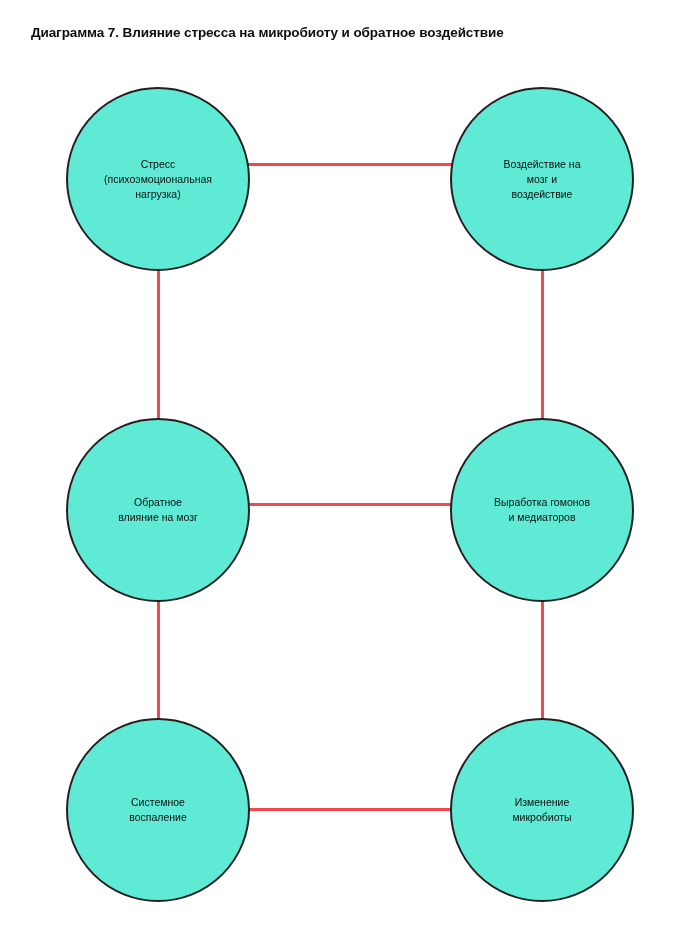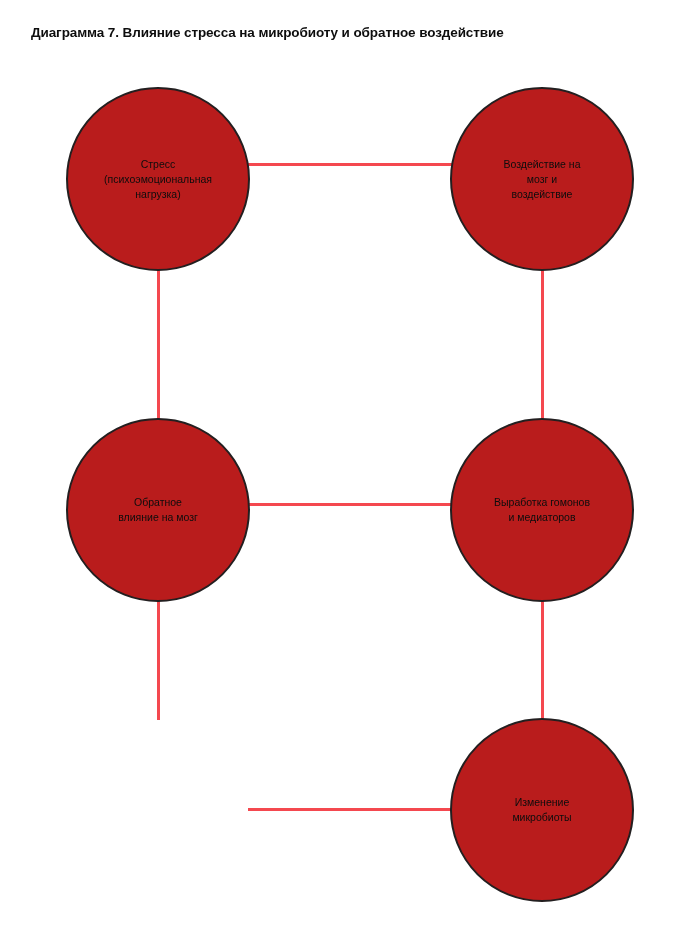--- a/index.html
+++ b/index.html
@@ -44,21 +44,21 @@
     height: 3px;
   }
   .edge.v {
     width: 3px;
   }
   .node {
     position: absolute;
     width: 184px;
     height: 184px;
     border-radius: 50%;
-    background: #b91c1c;
+    background: #5eead4;
     border: 2px solid #231f20;
     box-sizing: border-box;
     display: flex;
     align-items: center;
     justify-content: center;
     text-align: center;
   }
   .node-label {
     font-size: 10.5px;
     line-height: 15px;
@@ -99,20 +99,24 @@
     <div class="node" style="left:450px; top:418px;">
       <div class="node-label">Выработка гомонов
 и медиаторов</div>
     </div>
 
     <div class="node" style="left:66px; top:418px;">
       <div class="node-label">Обратное
 влияние на мозг</div>
     </div>
 
+    <div class="node" style="left:66px; top:718px;">
+      <div class="node-label">Системное
+воспаление</div>
+    </div>
 
     <div class="node" style="left:450px; top:718px;text-align:center;">
       <div class="node-label">Изменение
 микробиоты</div>
     </div>
 
   </div>
 </div>
 
 </body></html>

